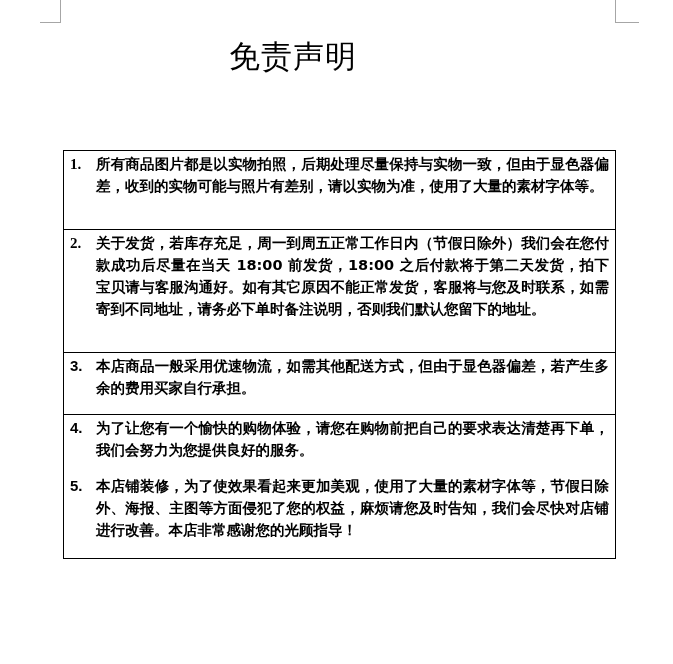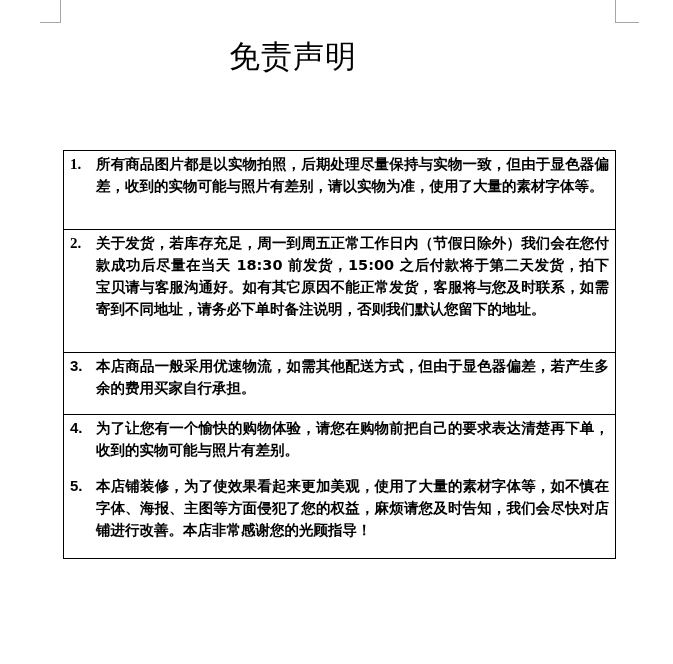--- a/index.html
+++ b/index.html
@@ -101,36 +101,36 @@
   <div class="row row-1">
     <div class="item">
       <span class="item-num">1.</span>
       <span class="item-text">所有商品图片都是以实物拍照，后期处理尽量保持与实物一致，但由于显色器偏差，收到的实物可能与照片有差别，请以实物为准，使用了大量的素材字体等。</span>
     </div>
   </div>
 
   <div class="row row-2">
     <div class="item">
       <span class="item-num">2.</span>
-      <span class="item-text">关于发货，若库存充足，周一到周五正常工作日内（节假日除外）我们会在您付款成功后尽量在当天 18:30 前发货，15:00 之后付款将于第二天发货，拍下宝贝请与客服沟通好。如有其它原因不能正常发货，客服将与您及时联系，如需寄到不同地址，请务必下单时备注说明，否则我们默认您留下的地址。</span>
+      <span class="item-text">关于发货，若库存充足，周一到周五正常工作日内（节假日除外）我们会在您付款成功后尽量在当天 18:00 前发货，18:00 之后付款将于第二天发货，拍下宝贝请与客服沟通好。如有其它原因不能正常发货，客服将与您及时联系，如需寄到不同地址，请务必下单时备注说明，否则我们默认您留下的地址。</span>
     </div>
   </div>
 
   <div class="row row-3">
     <div class="item">
       <span class="item-num sans">3.</span>
       <span class="item-text">本店商品一般采用优速物流，如需其他配送方式，但由于显色器偏差，若产生多余的费用买家自行承担。</span>
     </div>
   </div>
 
   <div class="row row-4">
     <div class="item">
       <span class="item-num sans">4.</span>
-      <span class="item-text">为了让您有一个愉快的购物体验，请您在购物前把自己的要求表达清楚再下单，收到的实物可能与照片有差别。</span>
+      <span class="item-text">为了让您有一个愉快的购物体验，请您在购物前把自己的要求表达清楚再下单，我们会努力为您提供良好的服务。</span>
     </div>
     <div class="gap"></div>
     <div class="item">
       <span class="item-num sans">5.</span>
-      <span class="item-text">本店铺装修，为了使效果看起来更加美观，使用了大量的素材字体等，如不慎在字体、海报、主图等方面侵犯了您的权益，麻烦请您及时告知，我们会尽快对店铺进行改善。本店非常感谢您的光顾指导！</span>
+      <span class="item-text">本店铺装修，为了使效果看起来更加美观，使用了大量的素材字体等，节假日除外、海报、主图等方面侵犯了您的权益，麻烦请您及时告知，我们会尽快对店铺进行改善。本店非常感谢您的光顾指导！</span>
     </div>
   </div>
 
 </div>
 
 </body></html>

